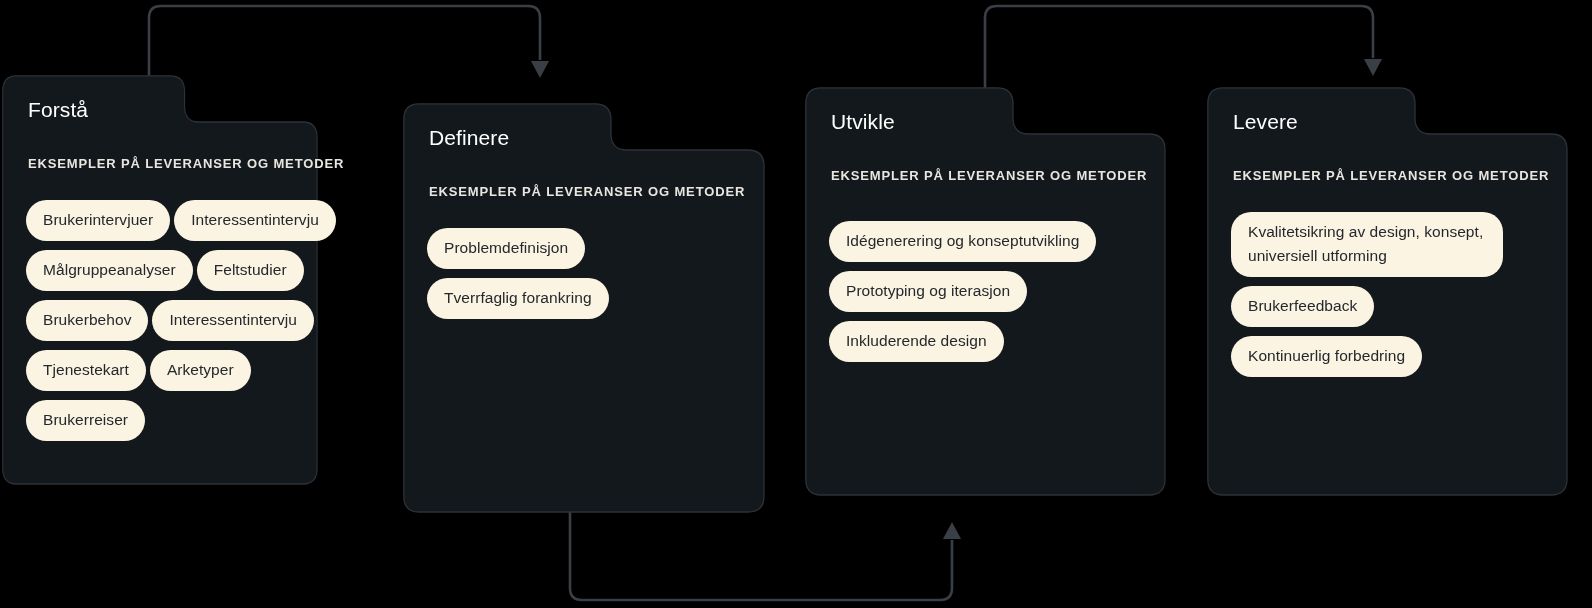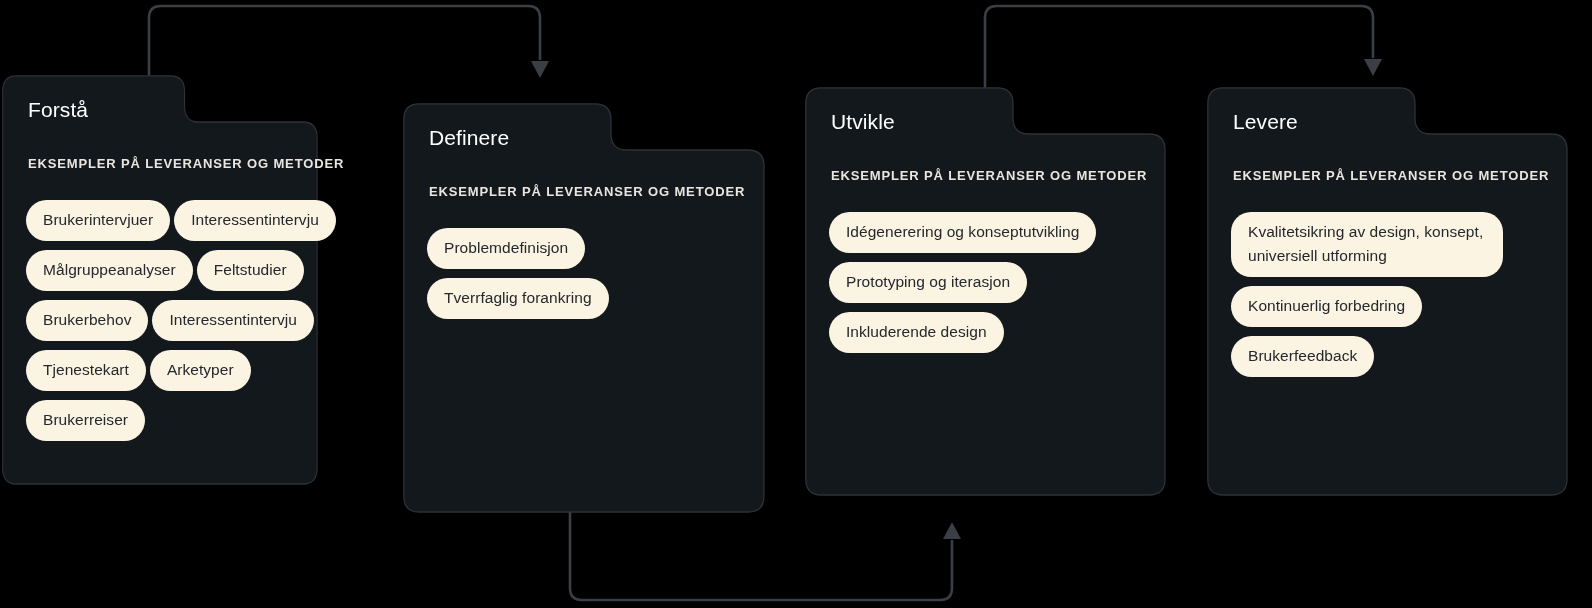--- a/index.html
+++ b/index.html
@@ -166,38 +166,38 @@
 
   <div class="card" style="left:805px; top:87px; width:361px; height:409px;padding-left:28px;">
     <svg class="card-shape" viewBox="0 0 361 409" width="361" height="409" preserveAspectRatio="none" xmlns="http://www.w3.org/2000/svg">
       <path d="M 16 0.8 L 192 0.8 Q 208 0.8 208 16.8 L 208 31 Q 208 47 224 47 L 344 47
                Q 360 47 360 63 L 360 392 Q 360 408 344 408 L 16 408
                Q 0.8 408 0.8 392 L 0.8 16.8 Q 0.8 0.8 16 0.8 Z" fill="#13181c" stroke="#2c3238" stroke-width="1.3"></path>
     </svg>
     <div class="card-content">
       <div class="card-title">Utvikle</div>
       <div class="card-subtitle">EKSEMPLER PÅ LEVERANSER OG METODER</div>
-      <div class="tags" style="width:322px;">
+      <div class="tags" style="width:322px;margin-top:9px;">
         <span class="tag">Idégenerering og konseptutvikling</span>
         <span class="tag">Prototyping og iterasjon</span>
         <span class="tag">Inkluderende design</span>
       </div>
     </div>
   </div>
 
   <div class="card" style="left:1207px; top:87px; width:361px; height:409px;">
     <svg class="card-shape" viewBox="0 0 361 409" width="361" height="409" preserveAspectRatio="none" xmlns="http://www.w3.org/2000/svg">
       <path d="M 16 0.8 L 192 0.8 Q 208 0.8 208 16.8 L 208 31 Q 208 47 224 47 L 344 47
                Q 360 47 360 63 L 360 392 Q 360 408 344 408 L 16 408
                Q 0.8 408 0.8 392 L 0.8 16.8 Q 0.8 0.8 16 0.8 Z" fill="#13181c" stroke="#2c3238" stroke-width="1.3"></path>
     </svg>
     <div class="card-content">
       <div class="card-title">Levere</div>
       <div class="card-subtitle">EKSEMPLER PÅ LEVERANSER OG METODER</div>
       <div class="tags" style="width:300px;">
         <span class="tag wide" style="max-width:272px;">Kvalitetsikring av design, konsept, universiell utforming</span>
+        <span class="tag">Brukerfeedback</span>
         <span class="tag">Kontinuerlig forbedring</span>
-        <span class="tag">Brukerfeedback</span>
       </div>
     </div>
   </div>
 
 </div>
 
 </body></html>

